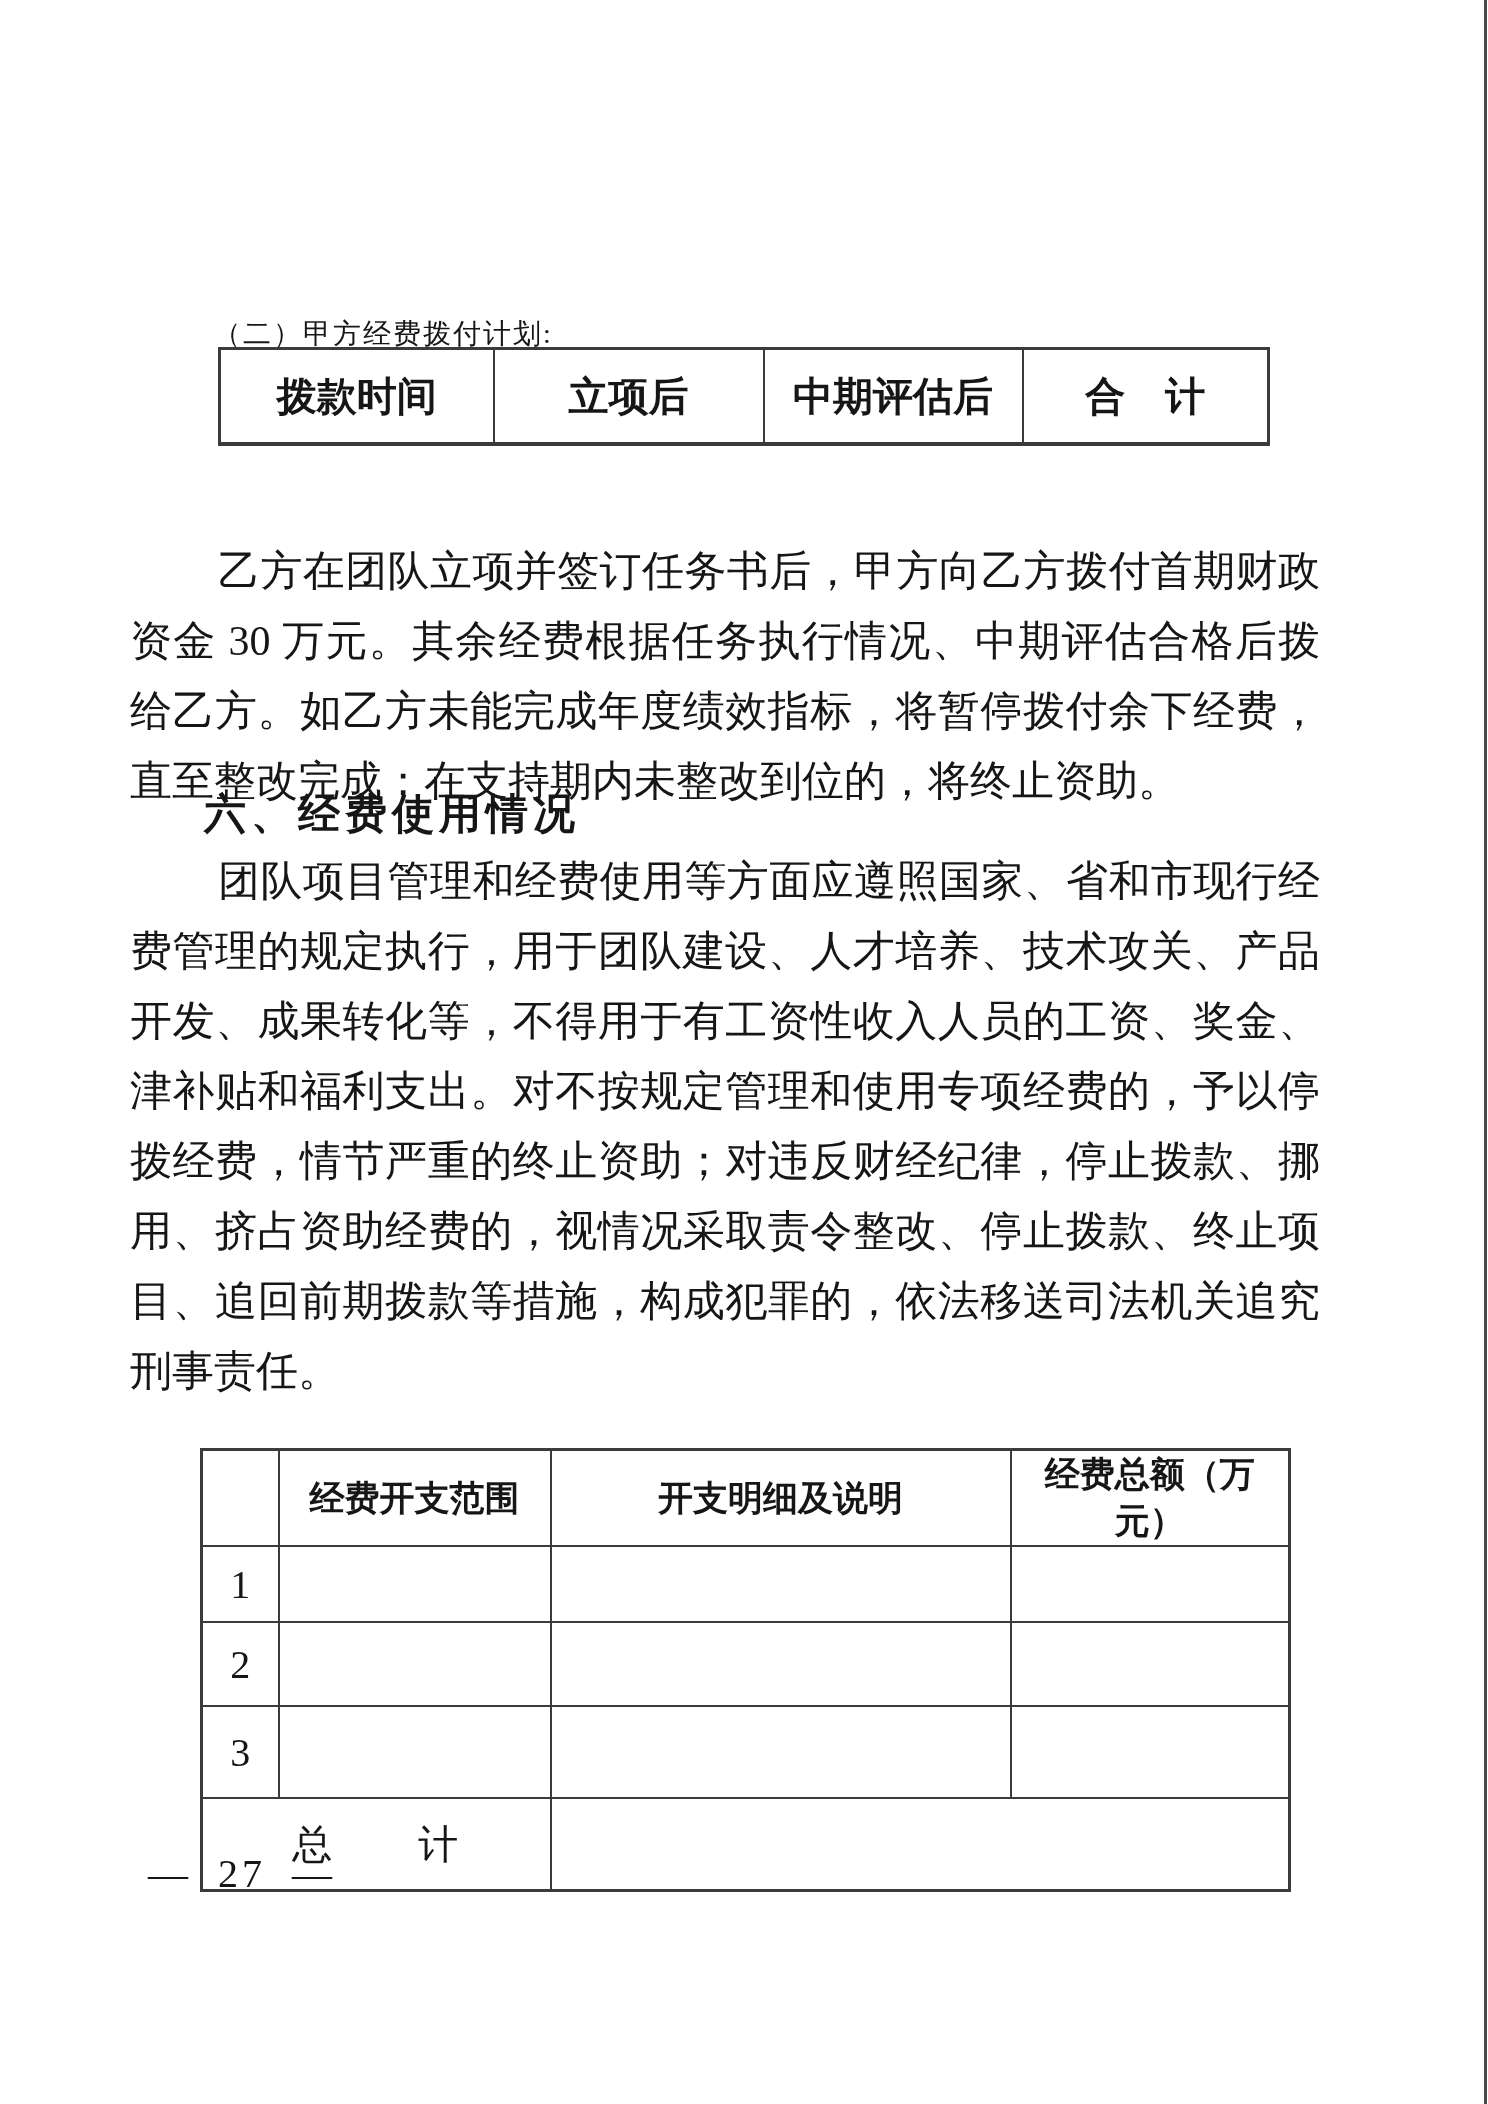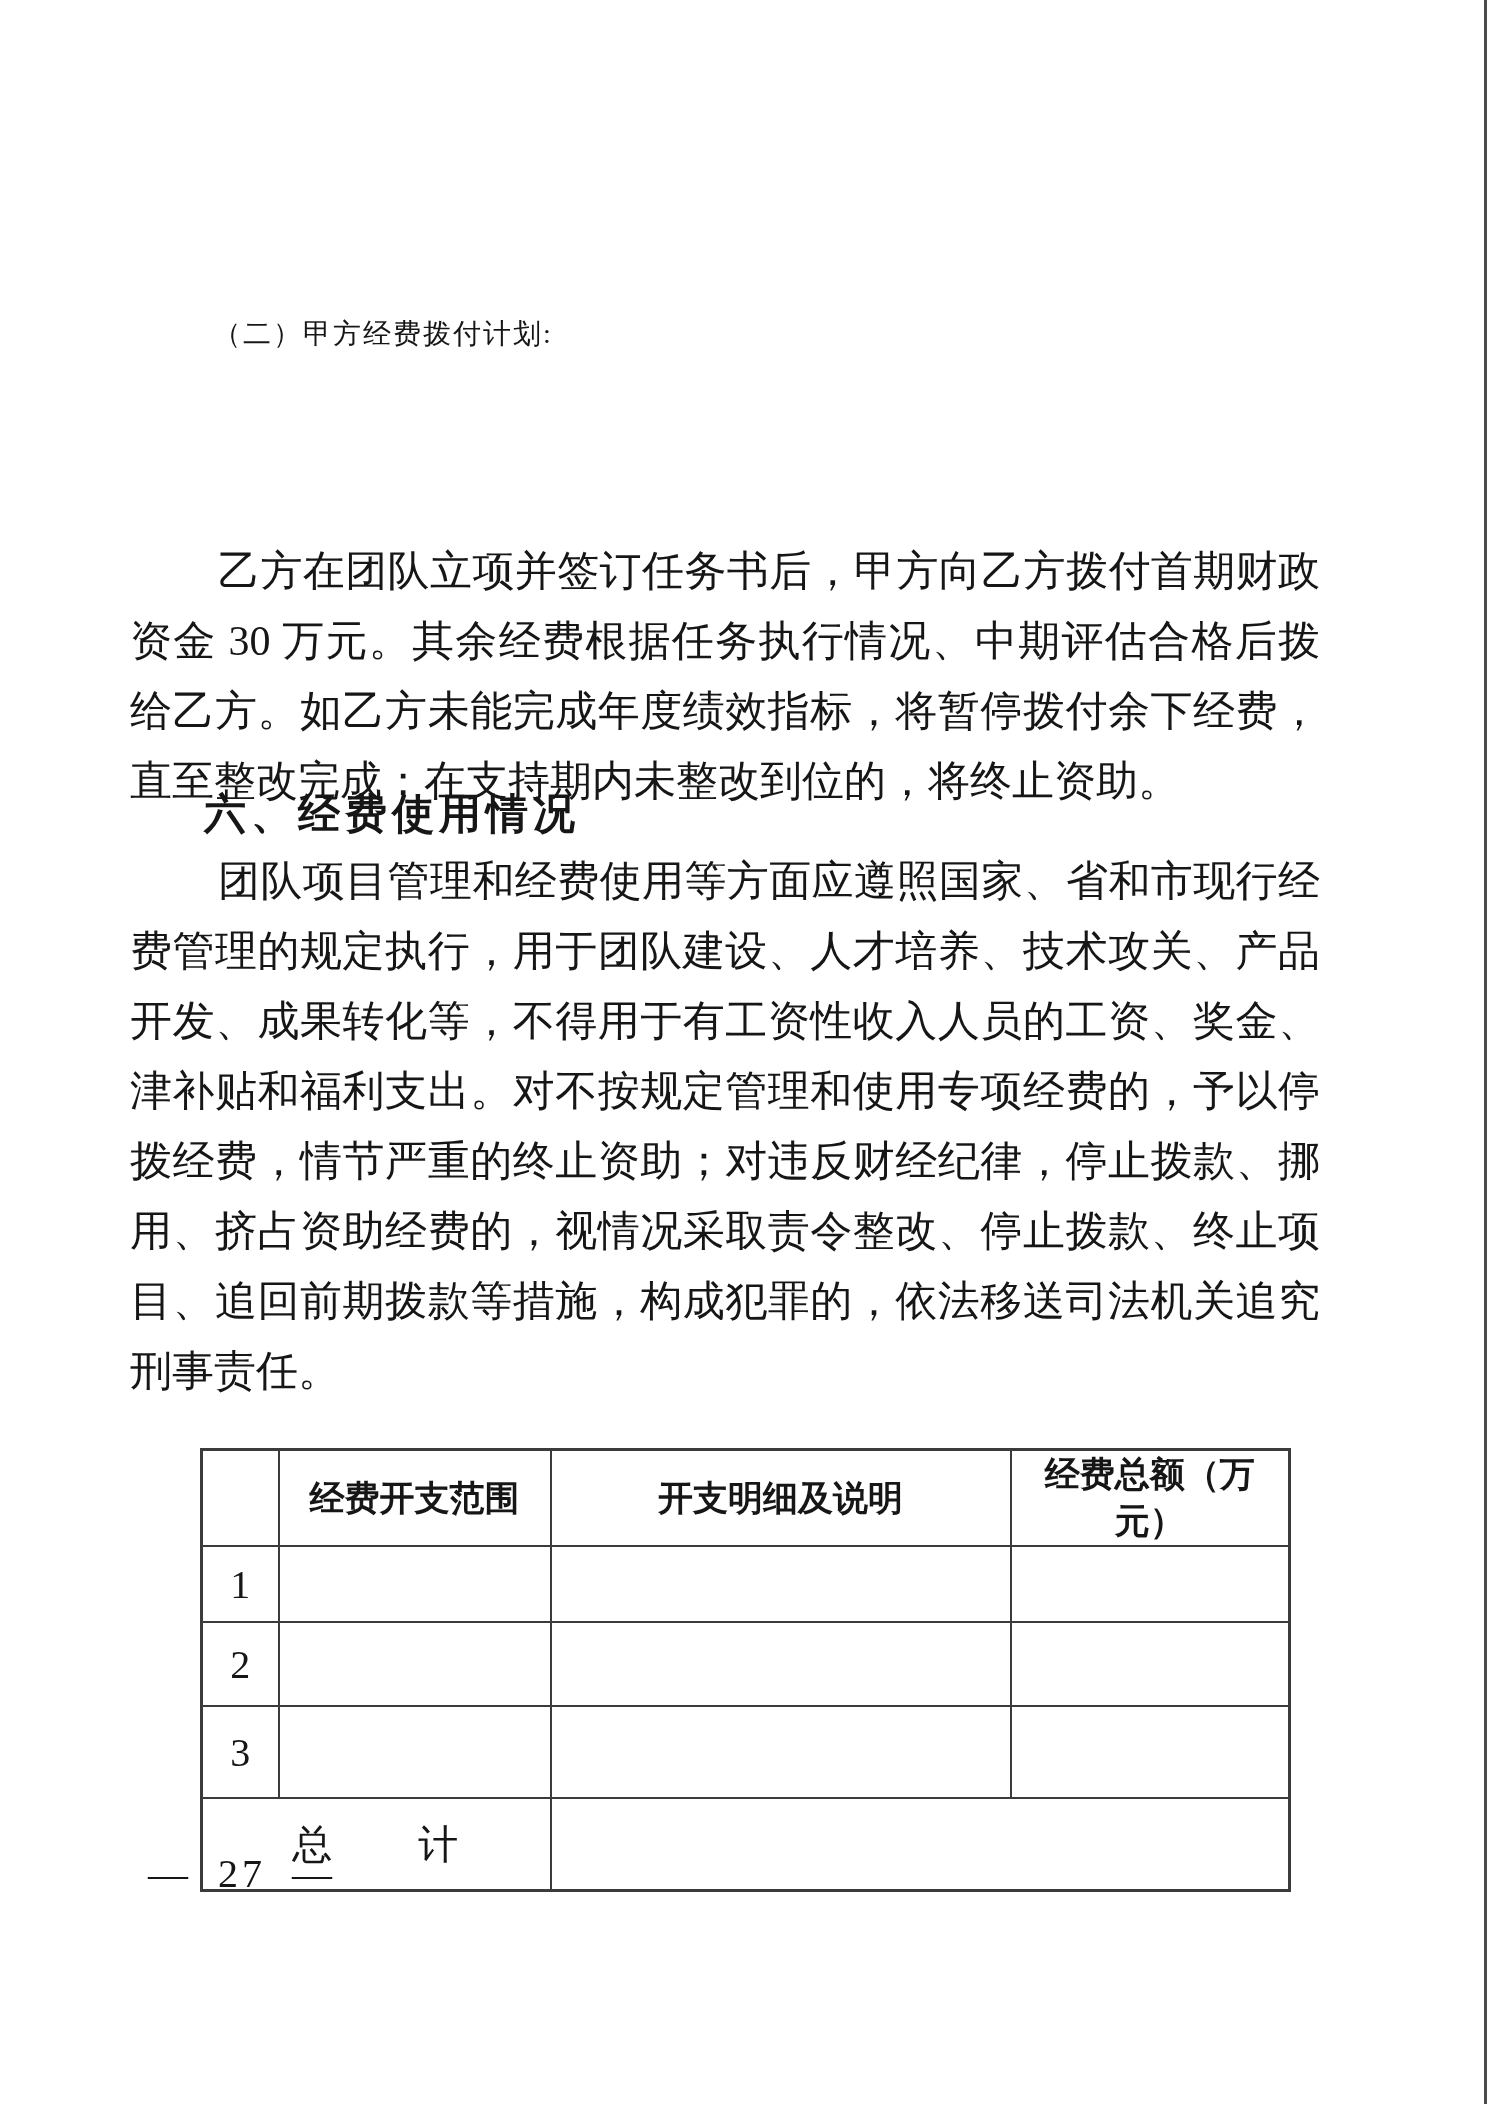--- a/index.html
+++ b/index.html
@@ -65,20 +65,26 @@
   <div class="h1">（二）甲方经费拨付计划:</div>
 
   <table class="t1">
     <colgroup>
       <col style="width:274px">
         <col style="width:270px">
         <col style="width:259px">
         <col style="width:246px">
     </colgroup>
     <tbody>
+      <tr class="head-row">
+        <td class="hei">拨款时间</td>
+        <td class="hei">立项后</td>
+        <td class="hei">中期评估后</td>
+        <td class="hei">合　计</td>
+      </tr>
     </tbody>
   </table>
 
   <div class="para p1">乙方在团队立项并签订任务书后，甲方向乙方拨付首期财政资金 30 万元。其余经费根据任务执行情况、中期评估合格后拨给乙方。如乙方未能完成年度绩效指标，将暂停拨付余下经费，直至整改完成；在支持期内未整改到位的，将终止资助。</div>
 
   <div class="h2 hei">六、经费使用情况</div>
 
   <div class="para p2">团队项目管理和经费使用等方面应遵照国家、省和市现行经费管理的规定执行，用于团队建设、人才培养、技术攻关、产品开发、成果转化等，不得用于有工资性收入人员的工资、奖金、津补贴和福利支出。对不按规定管理和使用专项经费的，予以停拨经费，情节严重的终止资助；对违反财经纪律，停止拨款、挪用、挤占资助经费的，视情况采取责令整改、停止拨款、终止项目、追回前期拨款等措施，构成犯罪的，依法移送司法机关追究刑事责任。</div>
 
   <table class="t2">

